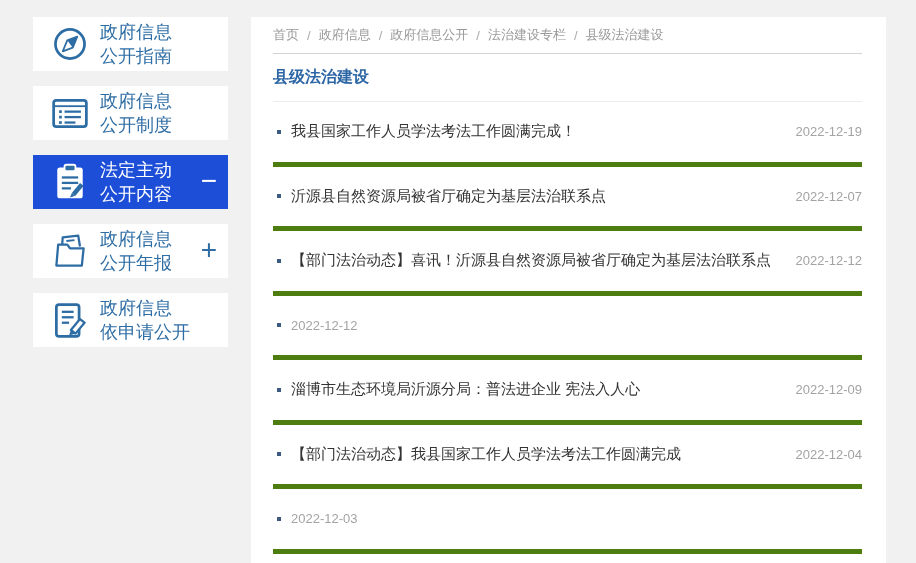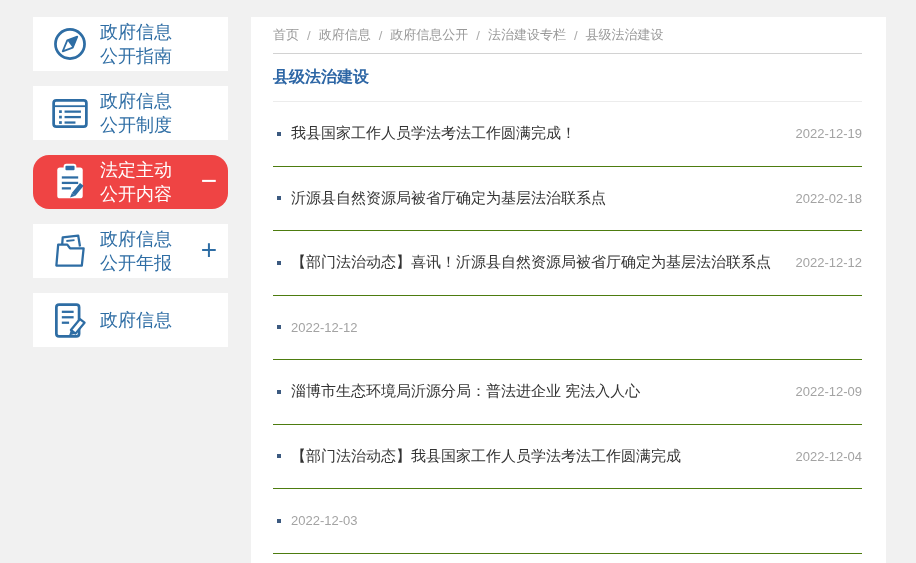--- a/index.html
+++ b/index.html
@@ -17,21 +17,21 @@
     background:#fff; height:54px; margin-bottom:15px;
     display:flex; align-items:center; padding-left:16px;
     position:relative; cursor:pointer;
   }
   .side-card .icon {
     width:42px; height:42px; flex:0 0 42px;
     display:flex; align-items:center; justify-content:center;
   }
   .side-card .labels { margin-left:9px; font-size:18px; line-height:24px; color:#2e6da4; }
   .side-card .labels span { display:block; white-space:nowrap; }
-  .side-card.active { background:#ef4444;border-radius:16px; }
+  .side-card.active { background:#1d4ed8; }
   .side-card.active .labels { color:#fff; }
   .toggle {
     position:absolute; right:11px; top:50%; transform:translateY(-52%);
     font-size:28px; font-weight:400; color:#2e6da4; line-height:1;
   }
   .side-card.active .toggle { color:#fff; }
 
   
   .main {
     position:absolute; left:251px; top:17px; width:635px; height:546px;
@@ -44,21 +44,21 @@
   }
   .crumb { display:flex; align-items:center; cursor:pointer; }
   .crumb .sep { padding:0 8px; color:#aaa; cursor:default; }
   .crumb:last-child .sep { display:none; }
 
   .section-head { height:48px; display:flex; align-items:center; border-bottom:1px solid #ececec; }
   .section-title { font-size:16px; font-weight:bold; color:#2d66a5; }
 
   .article-row {
     height:64.5px; display:flex; align-items:center;
-    border-bottom:1px solid #4d7c0f;
+    border-bottom:5px solid #4d7c0f;
   }
   .bullet { width:4px; height:4px; background:#3c5a80; flex:0 0 4px; margin:0 10px 0 4px; }
   .article-title { font-size:15px; color:#333; flex:1; cursor:pointer; text-decoration:none; white-space:nowrap; overflow:hidden; }
   .article-date { font-size:13px; color:#a3a3a3; white-space:nowrap; }
 </style>
 </head>
 <body>
 
 <nav class="sidebar">
 
@@ -137,20 +137,21 @@
        <rect x="7" y="5" width="25" height="35" rx="3" fill="none" stroke="#2e6da4" stroke-width="3"></rect>
        <line x1="13" y1="13" x2="26" y2="13" stroke="#2e6da4" stroke-width="2.5"></line>
        <line x1="13" y1="19" x2="26" y2="19" stroke="#2e6da4" stroke-width="2.5"></line>
        <line x1="13" y1="25" x2="21" y2="25" stroke="#2e6da4" stroke-width="2.5"></line>
        <path d="M23 33 L33 21 L38 25 L28 37 Z" fill="#fff" stroke="#2e6da4" stroke-width="2.5" stroke-linejoin="round"></path>
        <path d="M23 33 L28 37 L21 39 Z" fill="#2e6da4"></path>
      </svg>
       </span>
       <span class="labels">
         <span>政府信息</span>
+        <span>依申请公开</span>
       </span>
 
     </div>
   </nav>
 
 <section class="main">
 
   <div class="breadcrumb">
 
       <span class="crumb">
@@ -187,21 +188,21 @@
 
       <div class="article-row">
         <span class="bullet"></span>
         <a class="article-title">我县国家工作人员学法考法工作圆满完成！</a>
         <span class="article-date">2022-12-19</span>
       </div>
 
       <div class="article-row">
         <span class="bullet"></span>
         <a class="article-title">沂源县自然资源局被省厅确定为基层法治联系点</a>
-        <span class="article-date">2022-02-18</span>
+        <span class="article-date">2022-12-07</span>
       </div>
 
       <div class="article-row">
         <span class="bullet"></span>
         <a class="article-title">【部门法治动态】喜讯！沂源县自然资源局被省厅确定为基层法治联系点</a>
         <span class="article-date">2022-12-12</span>
       </div>
 
       <div class="article-row">
         <span class="bullet"></span>

